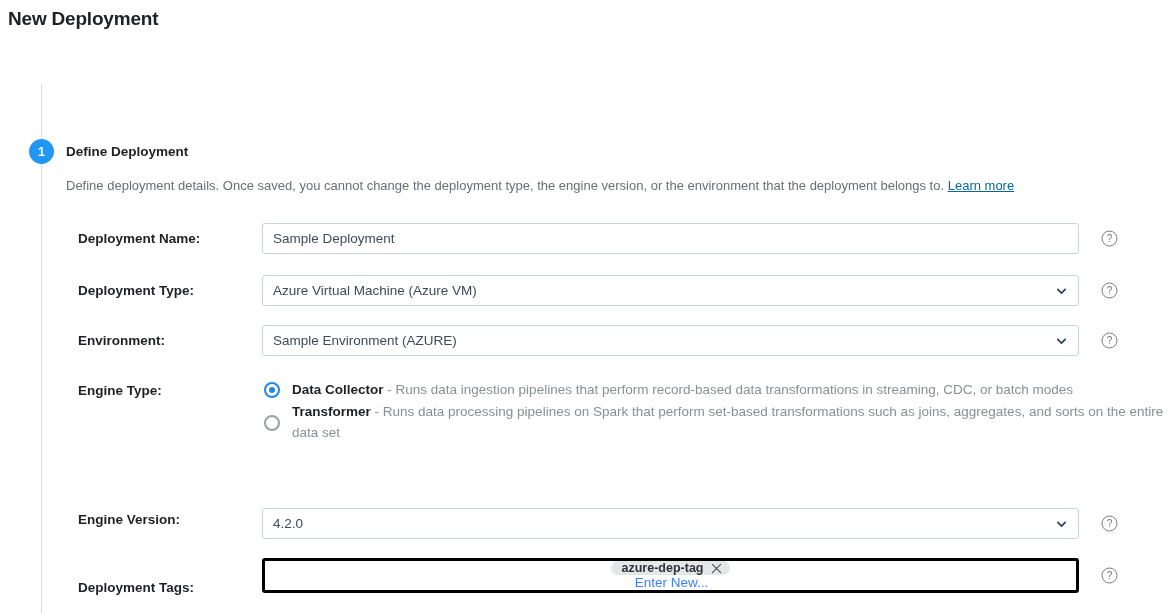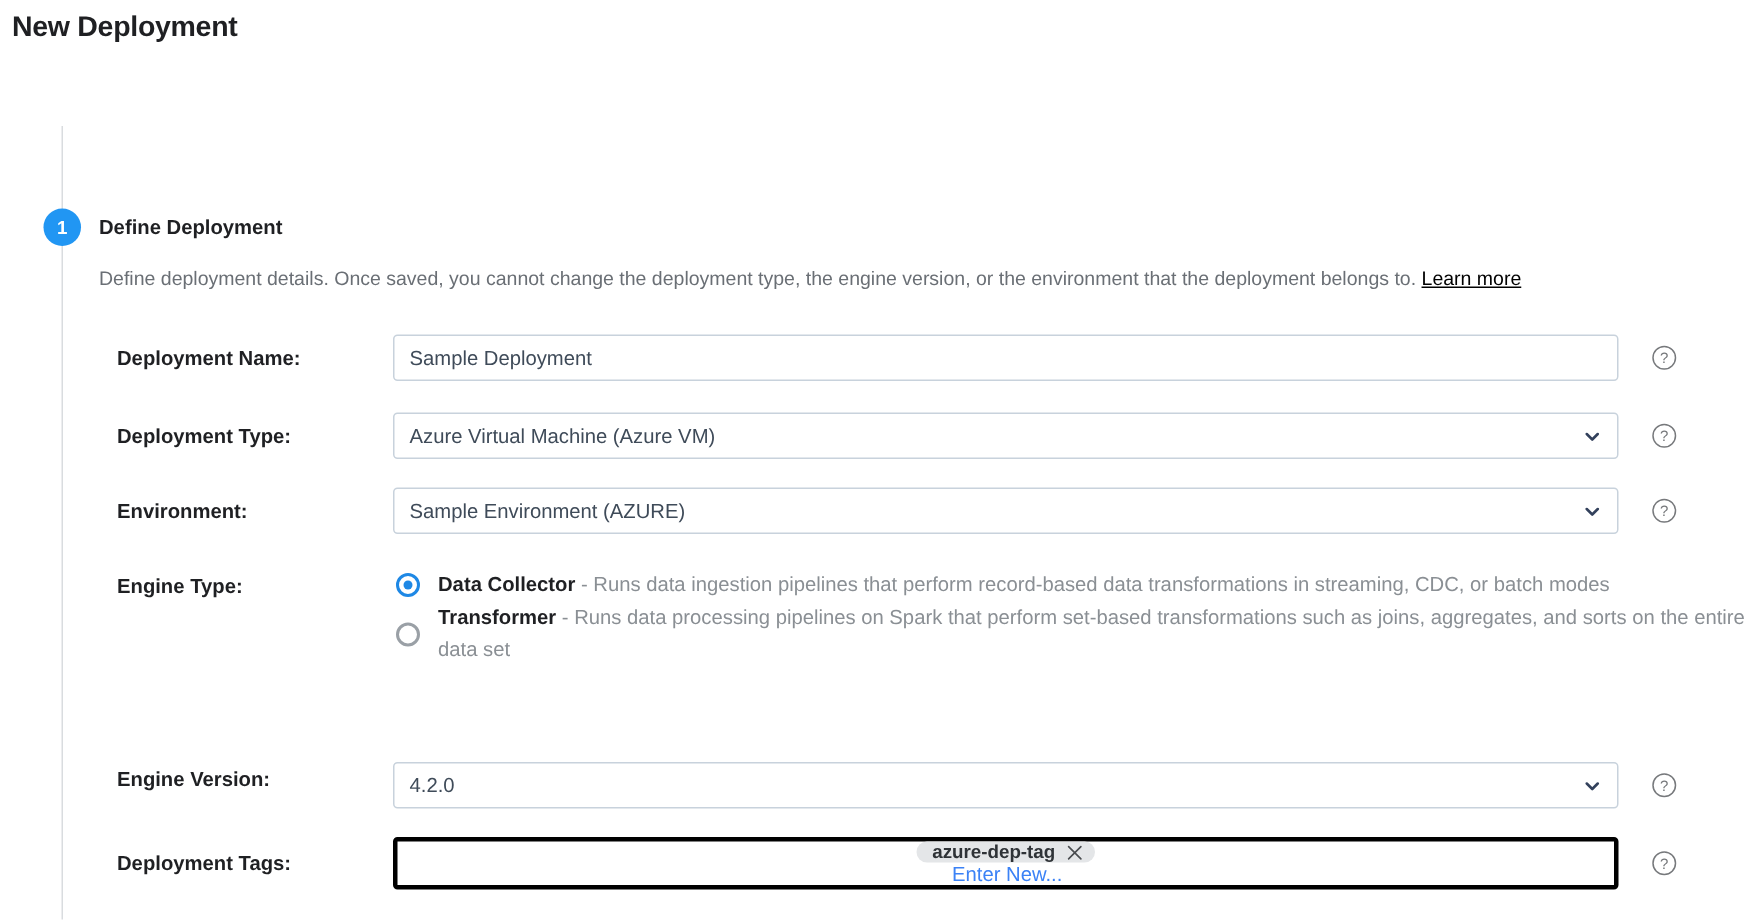--- a/index.html
+++ b/index.html
@@ -55,21 +55,21 @@
     color: #1f2023;
   }
   .step-desc {
     position: absolute;
     left: 66px; top: 110px;
     font-size: 13px;
     color: #6a6f75;
     white-space: nowrap;
   }
   .step-desc a {
-    color: #000000;
+    color: #0369a1;
     text-decoration: underline;
   }
 
   
   .form {
     position: absolute;
     left: 0; top: 0;
     width: 1174px;
   }
   .row {
@@ -295,21 +295,21 @@
       </div>
       <div class="help" style="top:7px;">
         <svg width="17" height="17" viewBox="0 0 17 17">
             <circle cx="8.5" cy="8.5" r="7.5" fill="none" stroke="#77797c" stroke-width="1"></circle>
             <text x="8.5" y="12.3" text-anchor="middle" font-family="Liberation Sans, sans-serif" font-size="10" fill="#77797c">?</text>
           </svg>
       </div>
     </div>
 
     <div class="row" style="top:490px;">
-      <div class="lbl" style="top:10px;">Deployment Tags:</div>
+      <div class="lbl" style="top:22px;">Deployment Tags:</div>
       <div class="ctl" style="height:35px;">
         <div class="tagbox">
           <span class="chip">
             <span>azure-dep-tag</span>
             <svg class="chip-x" viewBox="0 0 11 11">
                 <path d="M1.4 1.4 L9.6 9.6 M9.6 1.4 L1.4 9.6" stroke="#4a4d50" stroke-width="1.1" stroke-linecap="round"></path>
               </svg>
           </span>
           <span class="tag-ph">Enter New...</span>
         </div>

